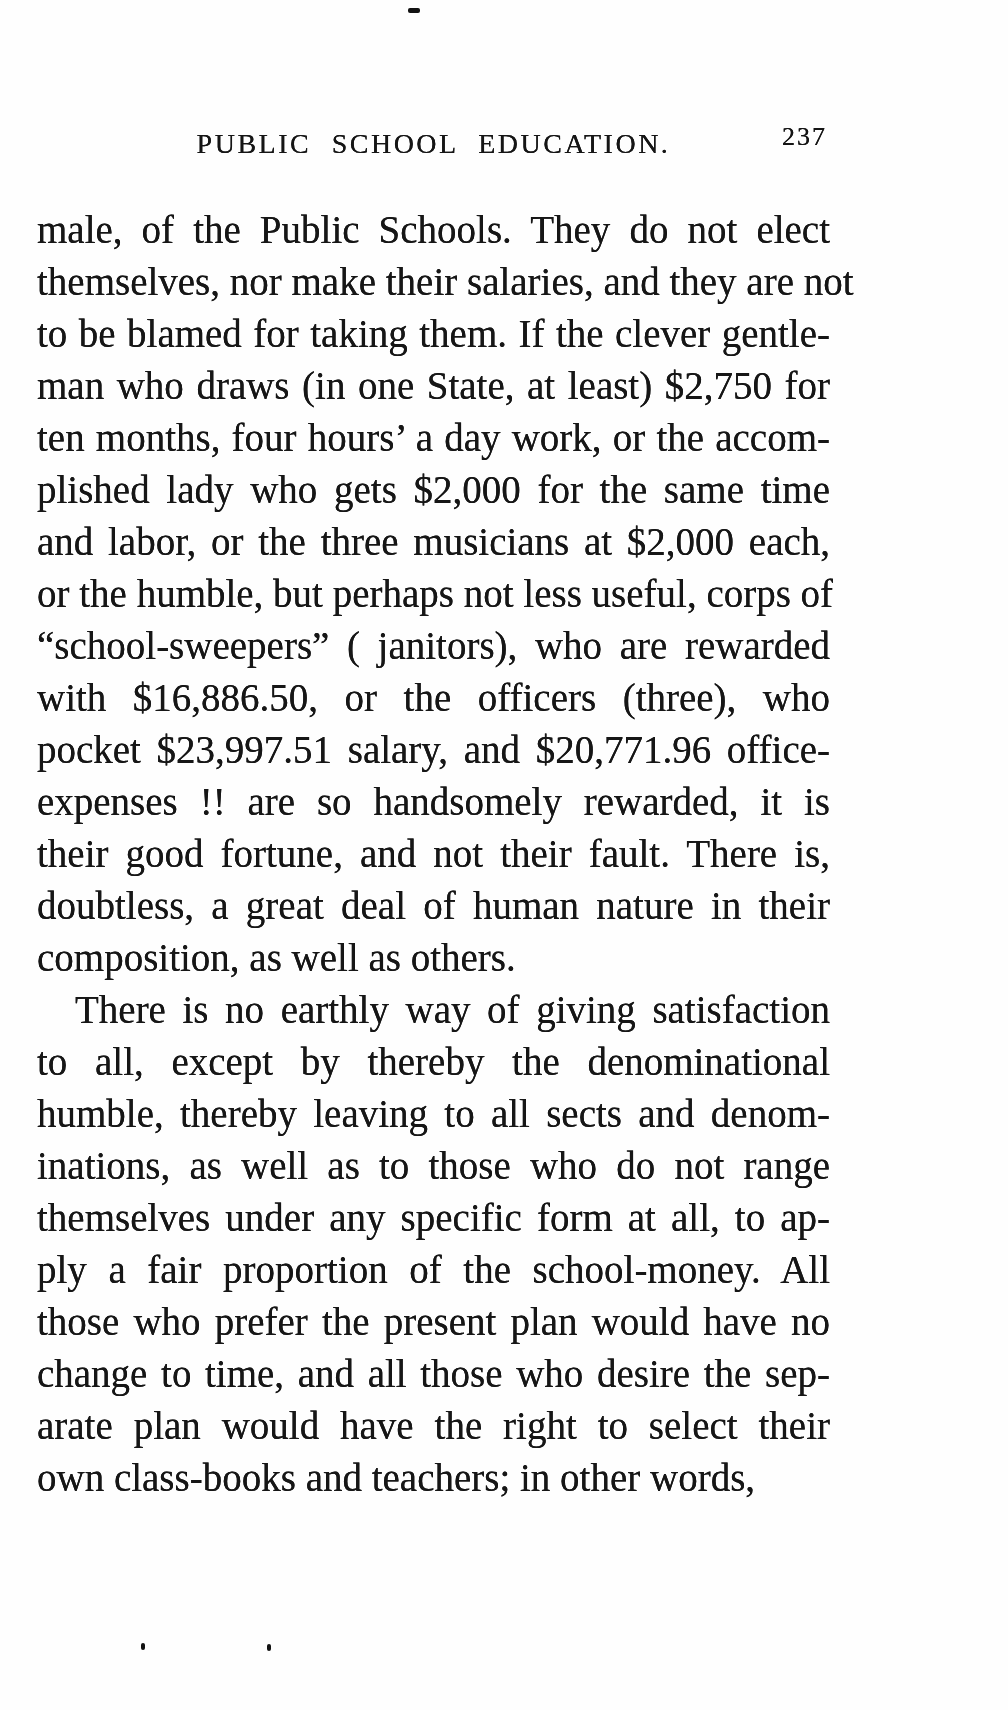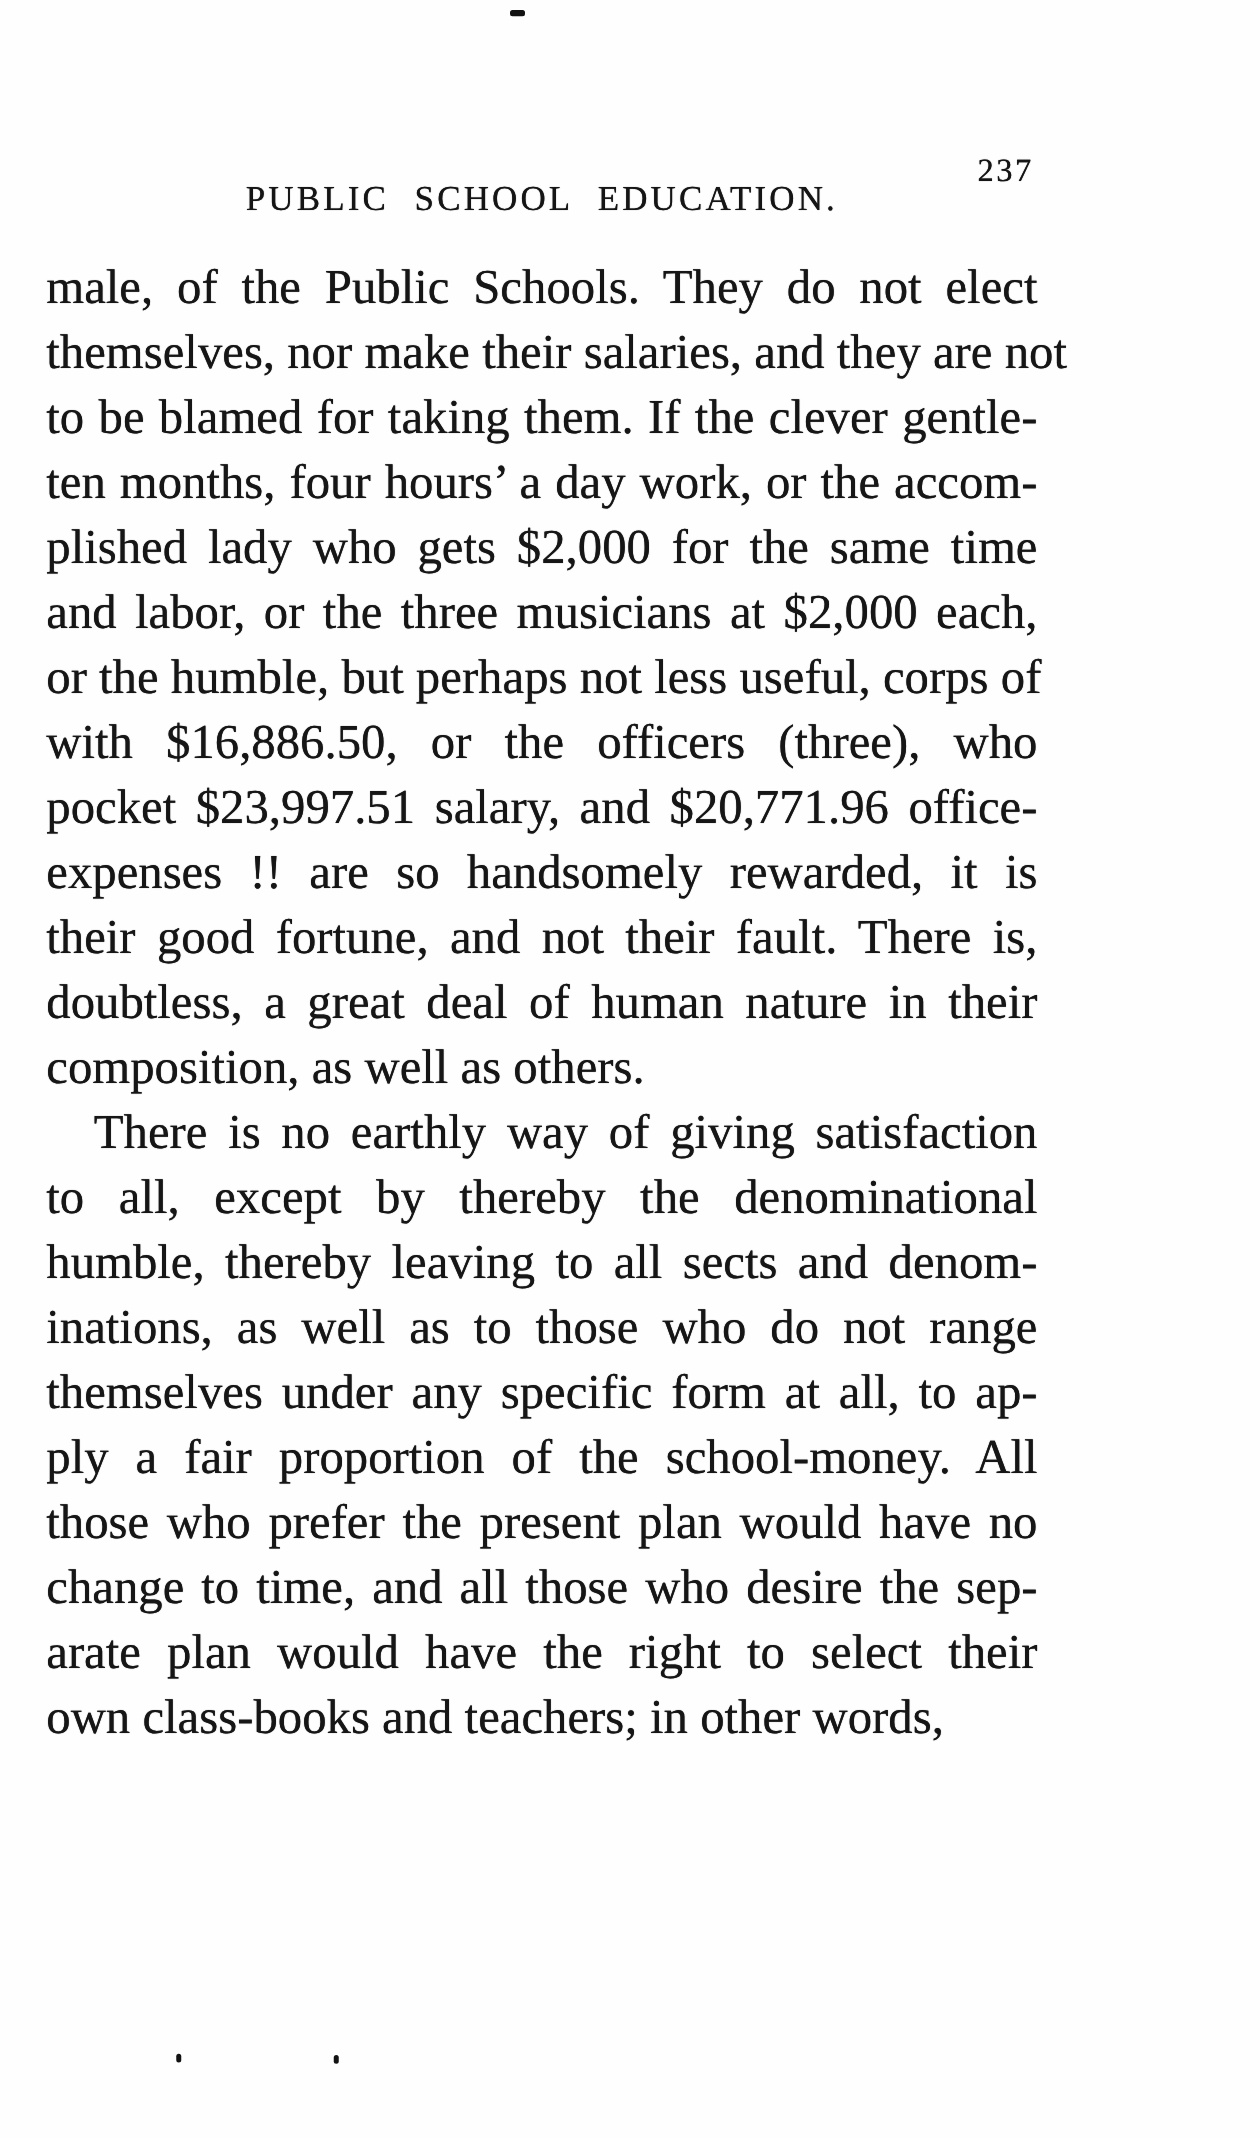--- a/index.html
+++ b/index.html
@@ -25,21 +25,21 @@
     position: absolute;
     left: 37px;
     top: 124px;
     width: 793px;
     height: 40px;
   }
   .running-title {
     position: absolute;
     left: 0;
     right: 0;
-    top: 20px;
+    top: 4px;
     text-align: center;
     font-size: 28px;
     letter-spacing: 2.5px;
     word-spacing: 11px;
     color: #151515;
     text-shadow: 0 0 0.6px #151515;
     white-space: nowrap;
   }
   .page-number {
     position: absolute;
@@ -108,24 +108,26 @@
   <div class="header-row">
     <div class="running-title">PUBLIC SCHOOL EDUCATION.</div>
     <div class="page-number">237</div>
   </div>
 
   <div class="text-block">
     <div class="para">
         <div class="line">male, of the Public Schools.  They do not elect</div>
         <div class="line">themselves, nor make their salaries, and they are not</div>
         <div class="line">to be blamed for taking them.  If the clever gentle-</div>
+        <div class="line">man who draws (in one State, at least) $2,750 for</div>
         <div class="line">ten months, four hours’ a day work, or the accom-</div>
         <div class="line">plished lady who gets $2,000 for the same time</div>
         <div class="line">and labor, or the three musicians at $2,000 each,</div>
         <div class="line">or the humble, but perhaps not less useful, corps of</div>
+        <div class="line">“school-sweepers” ( janitors), who are rewarded</div>
         <div class="line">with $16,886.50, or the officers (three), who</div>
         <div class="line">pocket $23,997.51 salary, and $20,771.96 office-</div>
         <div class="line">expenses !! are so handsomely rewarded, it is</div>
         <div class="line">their good fortune, and not their fault.  There is,</div>
         <div class="line">doubtless, a great deal of human nature in their</div>
         <div class="line line-last">composition, as well as others.</div>
       </div>
     <div class="para indent-first">
         <div class="line">There is no earthly way of giving satisfaction</div>
         <div class="line">to all, except by thereby the denominational</div>

